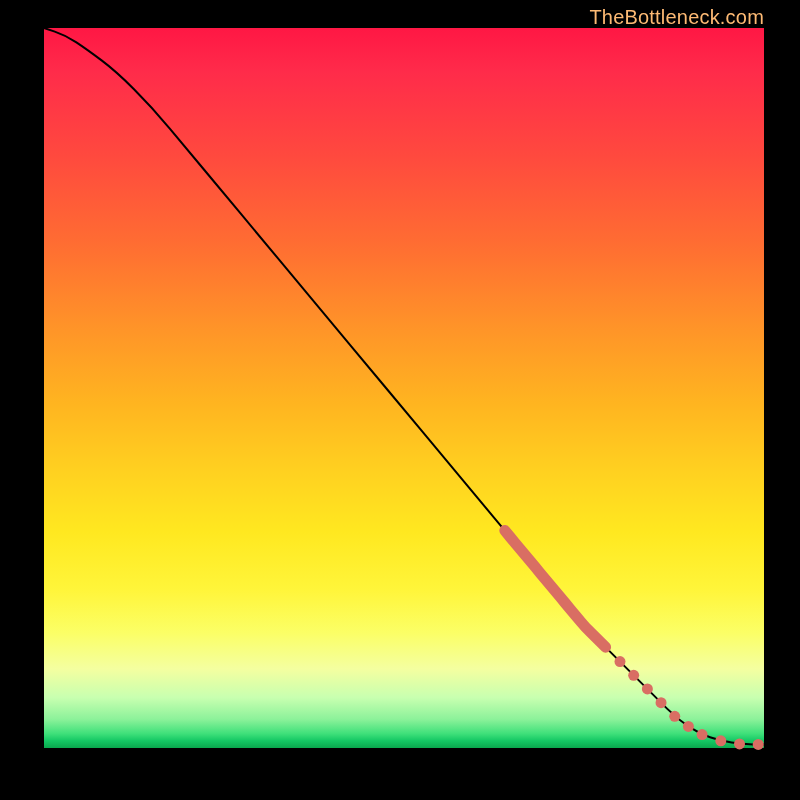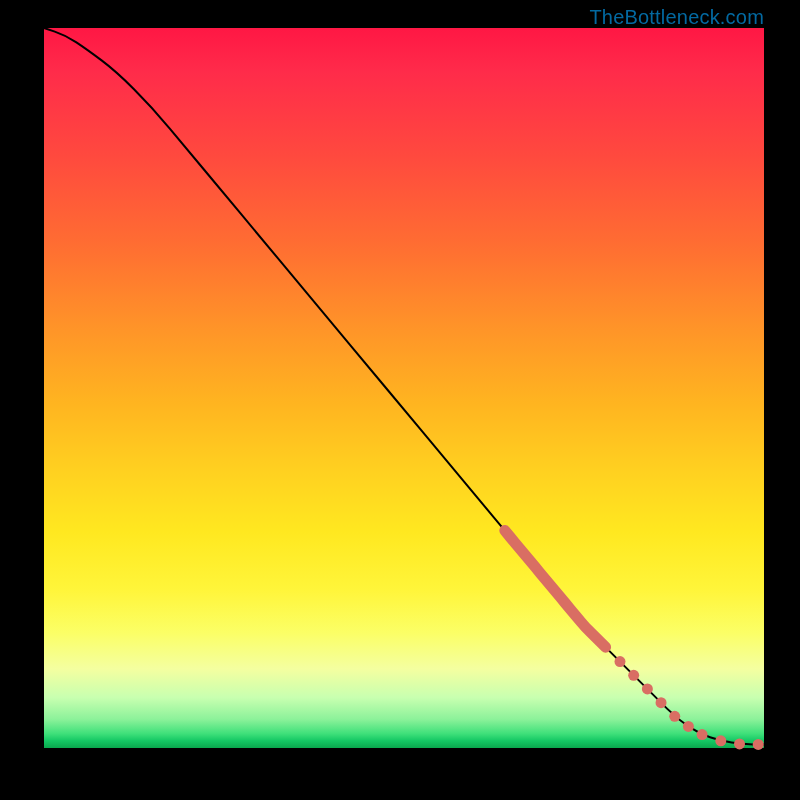--- a/index.html
+++ b/index.html
@@ -41,21 +41,21 @@
       #8cf29a 96%,
       #3fe07a 98%,
       #14c864 99%,
       #0aa84e 100%
     );
   }
   .watermark {
     position: absolute;
     top: 6px;
     right: 36px;
-    color: #0369a1;
+    color: #fdba74;
     font-size: 20px;
     font-weight: 500;
     letter-spacing: 0.2px;
     user-select: none;
   }
   svg.curve {
     position: absolute;
     left: 0;
     top: 0;
     width: 720px;

